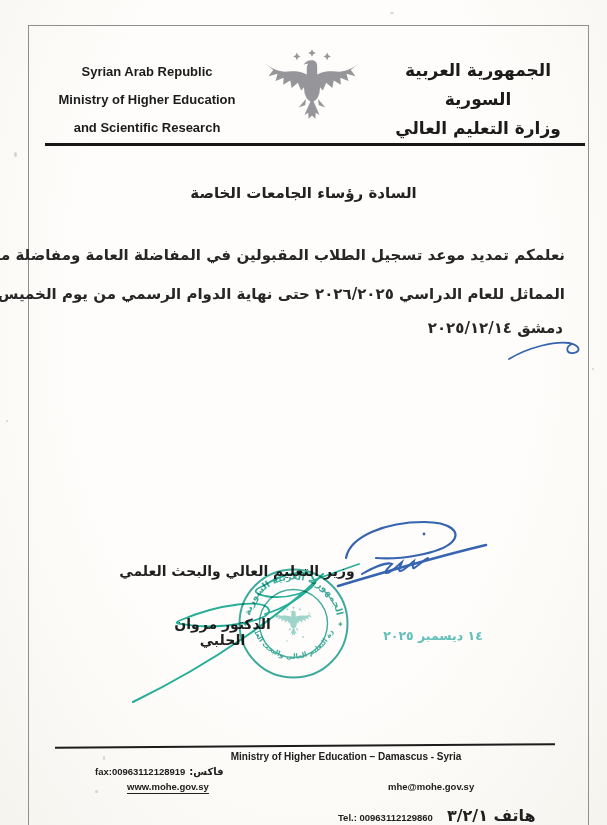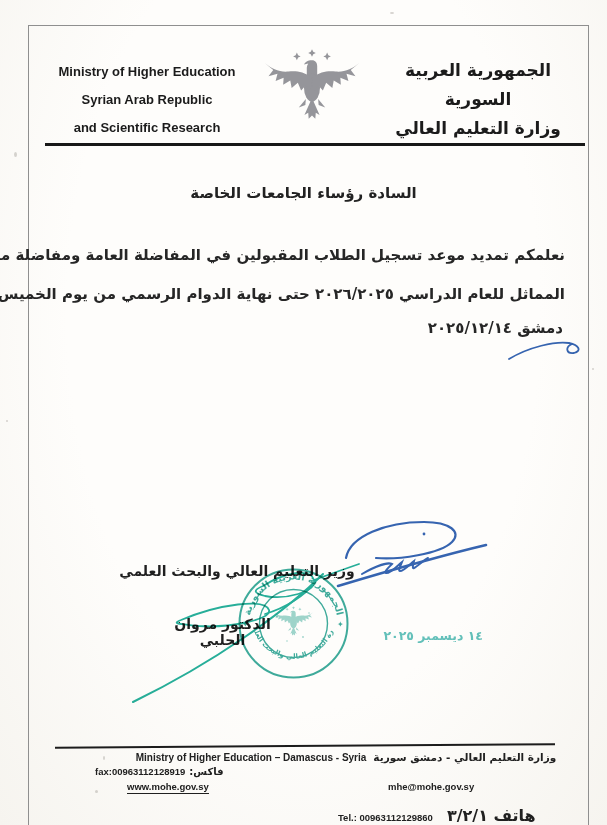--- a/index.html
+++ b/index.html
@@ -73,21 +73,21 @@
     text-align:center;direction:rtl;
     font-weight:700;font-size:14px;color:#1f1f1f;
   }
   .stamp{
     position:absolute;left:237px;top:567px;width:113px;height:113px;
     mix-blend-mode:multiply;opacity:.92;filter:blur(.3px);
   }
   .stampTxt{font-weight:700;fill:#2ea595;}
   .date-stamp{
     position:absolute;left:383px;top:628px;width:100px;
-    text-align:right;direction:rtl;
+    text-align:center;direction:rtl;
     font-weight:700;font-size:12.5px;letter-spacing:1px;
     color:#3cb3ac;opacity:.8;filter:blur(.35px);
     mix-blend-mode:multiply;
   }
   
   .footer-rule{
     position:absolute;left:55px;top:745px;width:500px;height:1.6px;
     background:#1c1c1c;transform:rotate(-0.4deg);
   }
   .f-row1{
@@ -141,22 +141,22 @@
         <path d="M110 104 L94 140 L102 135 L103 148 L110 141 L117 148 L118 135 L126 140 Z"></path>
         <path d="M97 106 L82 124 L96 119 Z"></path>
         <path d="M123 106 L138 124 L124 119 Z"></path>
       </g>
     </defs>
   </svg>
 
   <div class="frame"></div>
 
   <div class="lh-en">
+    <div>Syrian Arab Republic</div>
     <div>Ministry of Higher Education</div>
-    <div>Syrian Arab Republic</div>
     <div>and Scientific Research</div>
   </div>
 
   <svg class="eagle" viewBox="0 0 220 170">
     <use href="#eagleShape" fill="#95959a"></use>
   </svg>
 
   <div class="lh-ar">
     <div>الجمهورية العربية السورية</div>
     <div>وزارة التعليم العالي</div>
@@ -210,21 +210,20 @@
     <path d="M200 30 C190 44 170 56 150 62" fill="none" stroke="#27b09c" stroke-width="1.8" stroke-linecap="round"></path>
     <path d="M199 28 C216 22 232 16 244 12" fill="none" stroke="#27b09c" stroke-width="1.8" stroke-linecap="round"></path>
   </svg>
 
   <div class="date-stamp">١٤ ديسمبر ٢٠٢٥</div>
 
   <div class="footer-rule"></div>
 
   <div class="f-row1">
     <span class="en">Ministry of Higher Education – Damascus - Syria</span>
-    <span class="ar">وزارة التعليم العالي - دمشق سورية</span>
   </div>
 
   <div class="f-fax">
     <span>fax:00963112128919</span>
     <span class="ar" dir="rtl">فاكس:</span>
   </div>
 
   <div class="f-tel">
     <span>Tel.: 00963112129860</span>
     <span class="ar" dir="rtl">هاتف ٣/٢/١</span>

